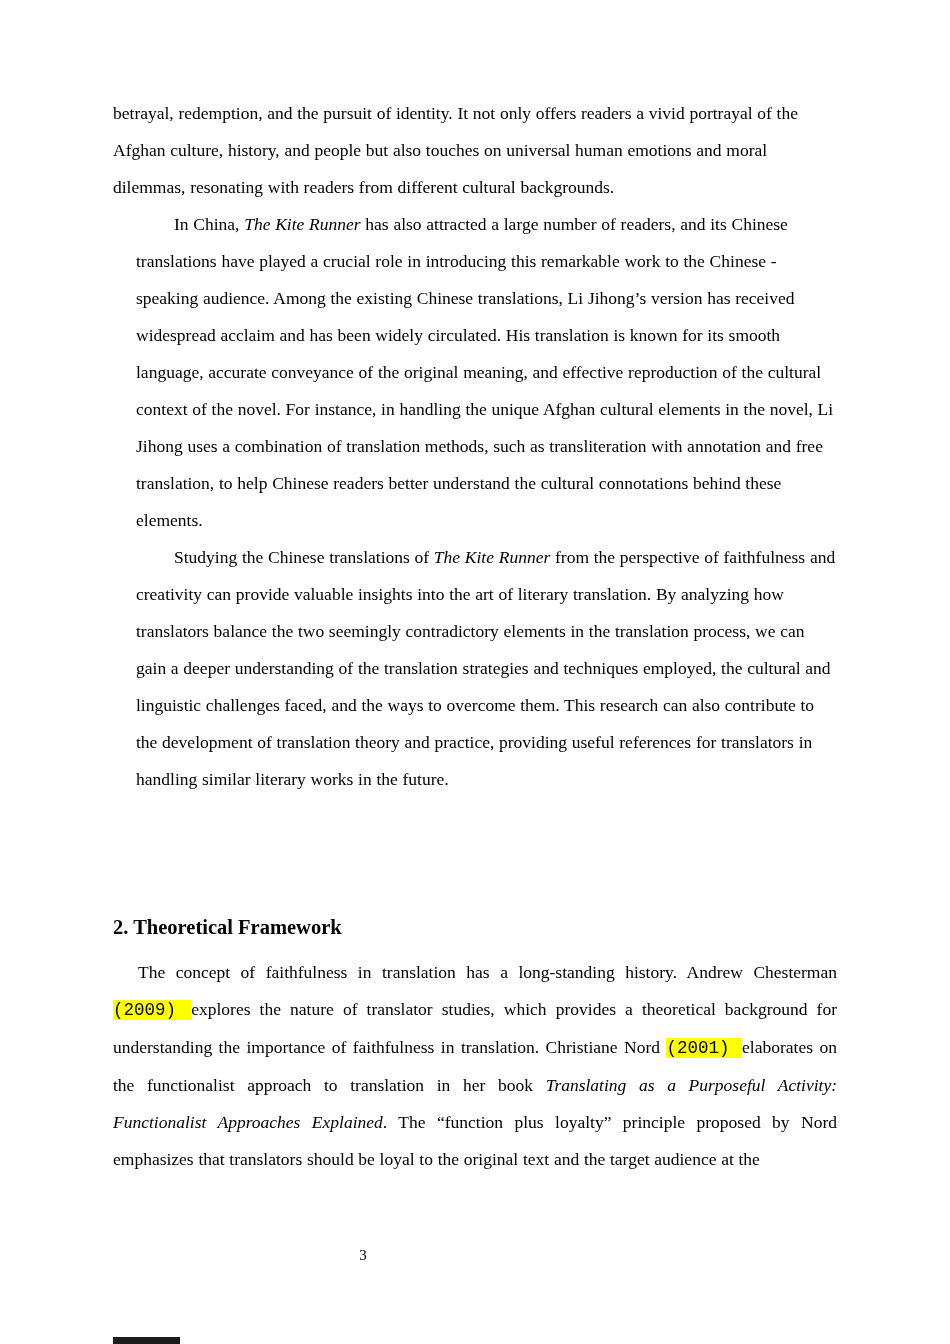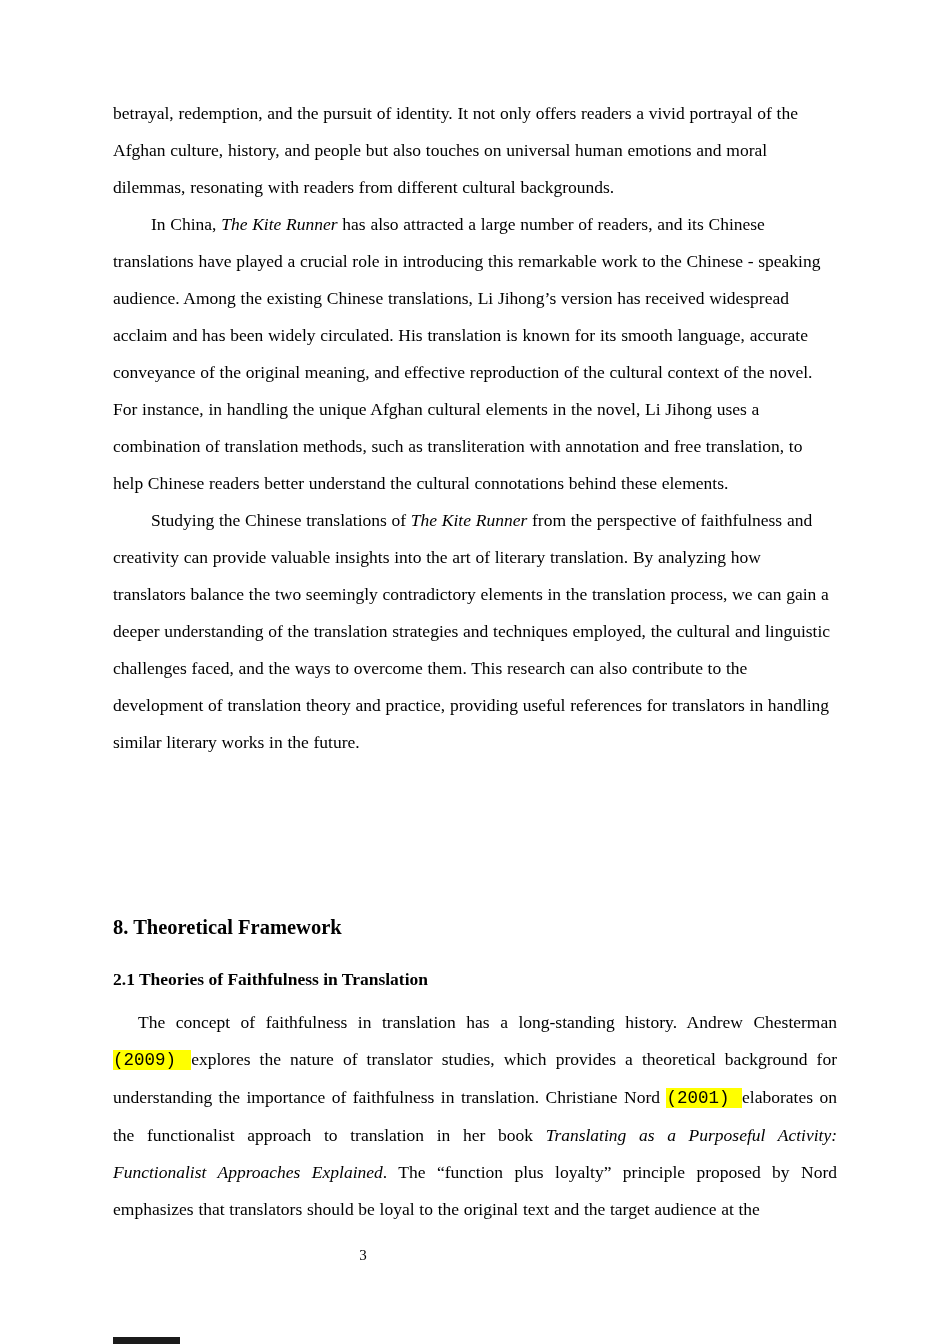--- a/index.html
+++ b/index.html
@@ -24,21 +24,21 @@
     left: 113px;
     top: 912px;
     width: 724px;
   }
   p.body {
     font-size: 17.5px;
     line-height: 37px;
     text-align: left;
     word-spacing: 0.02em;
   }
-  p.indent-lg { text-indent: 38px; }
+  p.indent-lg { text-indent: 38px; margin-left: 23px; }
   p.indent-sm { text-indent: 25px; }
   p.justify { text-align: justify; }
   .h1 {
     font-size: 20.5px;
     font-weight: bold;
     line-height: 30px;
   }
   .h2 {
     margin-top: 24px;
     font-size: 17.5px;
@@ -71,22 +71,21 @@
 
 <div class="page">
 
   <div class="flow">
     <p class="body"><span>betrayal, redemption, and the pursuit of identity. It not only offers readers a vivid portrayal of the Afghan culture, history, and people but also touches on universal human emotions and moral dilemmas, resonating with readers from different cultural backgrounds.</span></p>
     <p class="body indent-lg"><span>In China, </span><span class="run-italic">The Kite Runner</span><span> has also attracted a large number of readers, and its Chinese translations have played a crucial role in introducing this remarkable work to the Chinese - speaking audience. Among the existing Chinese translations, Li Jihong’s version has received widespread acclaim and has been widely circulated. His translation is known for its smooth language, accurate conveyance of the original meaning, and effective reproduction of the cultural context of the novel. For instance, in handling the unique Afghan cultural elements in the novel, Li Jihong uses a combination of translation methods, such as transliteration with annotation and free translation, to help Chinese readers better understand the cultural connotations behind these elements.</span></p>
     <p class="body indent-lg"><span>Studying the Chinese translations of </span><span class="run-italic">The Kite Runner</span><span> from the perspective of faithfulness and creativity can provide valuable insights into the art of literary translation. By analyzing how translators balance the two seemingly contradictory elements in the translation process, we can gain a deeper understanding of the translation strategies and techniques employed, the cultural and linguistic challenges faced, and the ways to overcome them. This research can also contribute to the development of translation theory and practice, providing useful references for translators in handling similar literary works in the future.</span></p>
   </div>
 
   <div class="section">
-    <div class="h1">8. Theoretical Framework</div>
-    <div class="h2">2.1 Theories of Faithfulness in Translation</div>
+    <div class="h1">2. Theoretical Framework</div>
     <p class="body indent-sm justify"><span>The concept of faithfulness in translation has a long-standing history. Andrew Chesterman </span><span class="run-highlight">(2009) </span><span>explores the nature of translator studies, which provides a theoretical background for understanding the importance of faithfulness in translation. Christiane Nord </span><span class="run-highlight">(2001) </span><span>elaborates on the functionalist approach to translation in her book </span><span class="run-italic">Translating as a Purposeful Activity: Functionalist Approaches Explained</span><span>. The “function plus loyalty” principle proposed by Nord emphasizes that translators should be loyal to the original text and the target audience at the</span></p>
   </div>
 
   <div class="page-number">3</div>
 
   <div class="next-page-bar"></div>
 
 </div>
 
 </body></html>

